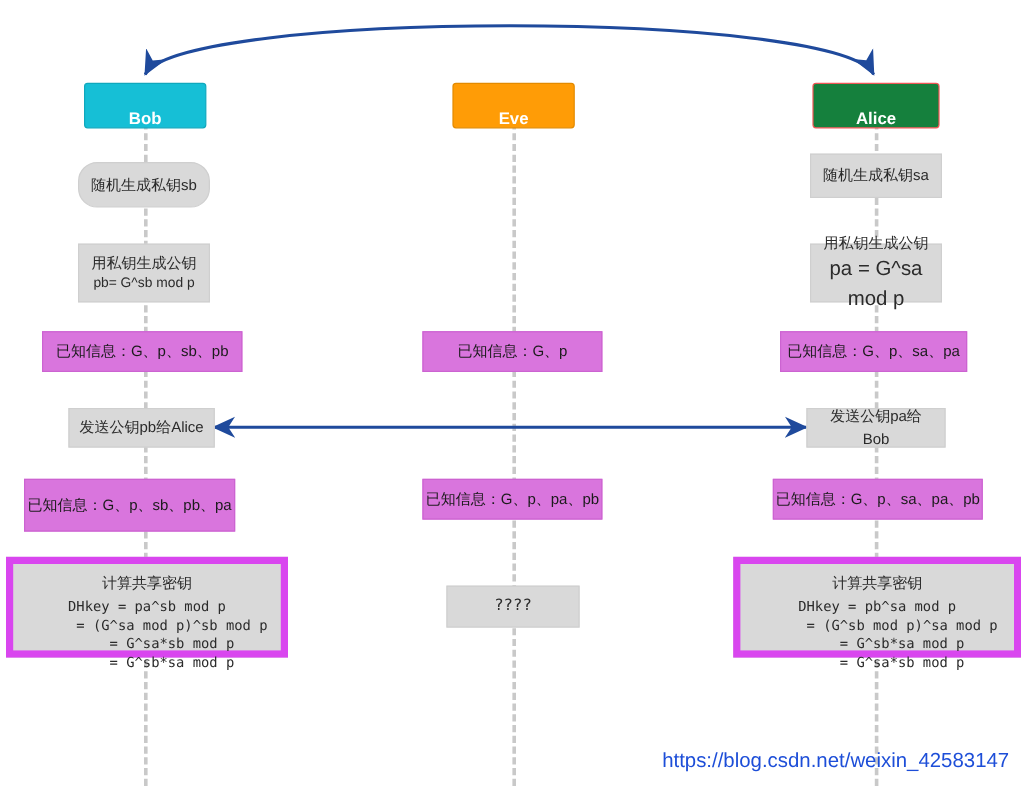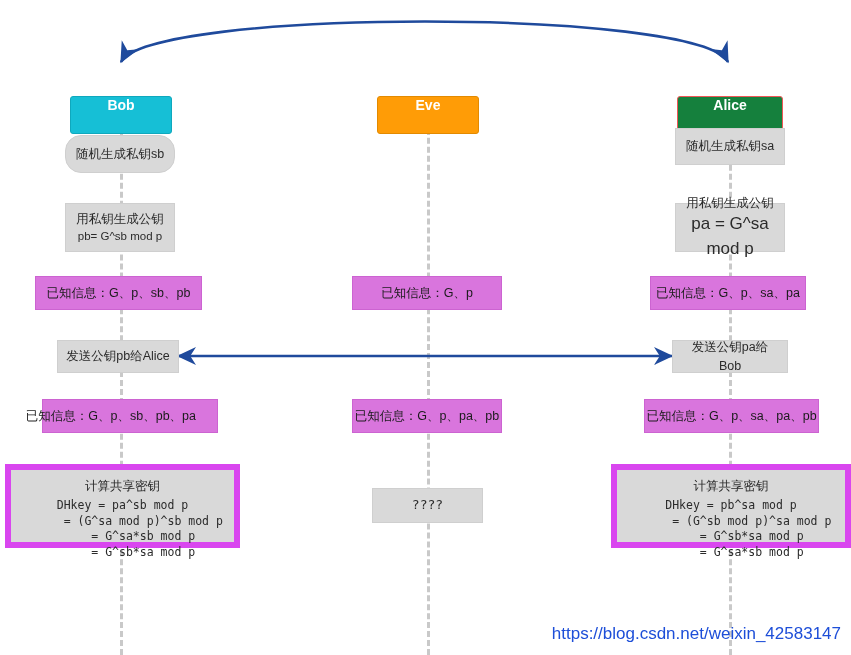--- a/index.html
+++ b/index.html
@@ -23,27 +23,26 @@
     border-left: 3px dashed #c9c9c9;
     top: 102px;
     height: 553px;
     z-index: 1;
   }
   .actor {
     position: absolute;
     height: 36px;
     border-radius: 3px;
     display: flex;
-    align-items: flex-start;
+    align-items: flex-end;
     justify-content: center;
     color: #ffffff;
     font-size: 14px;
     font-weight: bold;
     z-index: 3;
-    margin-top: 27px;
   }
   .actor-bob   { background: #16bfd6; border: 1px solid #0fa8bd; }
   .actor-eve   { background: #ff9c06; border: 1px solid #e38a00; }
   .actor-alice { background: #15803d; border: 1px solid #f05656; }
 
   .step {
     position: absolute;
     background: #d9d9d9;
     border: 1px solid #cfcfcf;
     box-sizing: border-box;
@@ -64,21 +63,21 @@
     position: absolute;
     background: #d975dd;
     border: 1px solid #cc63d1;
     box-sizing: border-box;
     display: flex;
     align-items: center;
     justify-content: center;
     color: #1b1b1b;
     font-size: 12.5px;
     z-index: 3;
-    padding: 3px 21px;
+    padding: 3px 8px;
     white-space: nowrap;
   }
   .calc {
     position: absolute;
     background: #d9d9d9;
     border: 6px solid #d946ef;
     box-sizing: border-box;
     z-index: 3;
     padding: 8px 10px 10px 10px;
     color: #2b2b2b;
@@ -161,21 +160,21 @@
   </div>
 
   <div class="known" style="left:35px; top:276px; width:167px; height:34px;">
     <span>已知信息：G、p、sb、pb</span>
   </div>
 
   <div class="step" style="left:57px; top:340px; width:122px; height:33px;">
     <span>发送公钥pb给Alice</span>
   </div>
 
-  <div class="known" style="left:42px; top:399px; width:176px; height:34px;justify-content:flex-end;">
+  <div class="known" style="left:20px; top:399px; width:176px; height:44px;">
     <span>已知信息：G、p、sb、pb、pa</span>
   </div>
 
   <div class="calc" style="left:5px; top:464px; width:235px; height:84px;">
     <div class="calc-title">计算共享密钥</div>
     <div class="calc-wrap">
       <div class="calc-inner">
         <div class="calc-body">DHkey = pa^sb mod p</div>
         <div class="calc-body">      = (G^sa mod p)^sb mod p</div>
         <div class="calc-body">      = G^sa*sb mod p</div>

